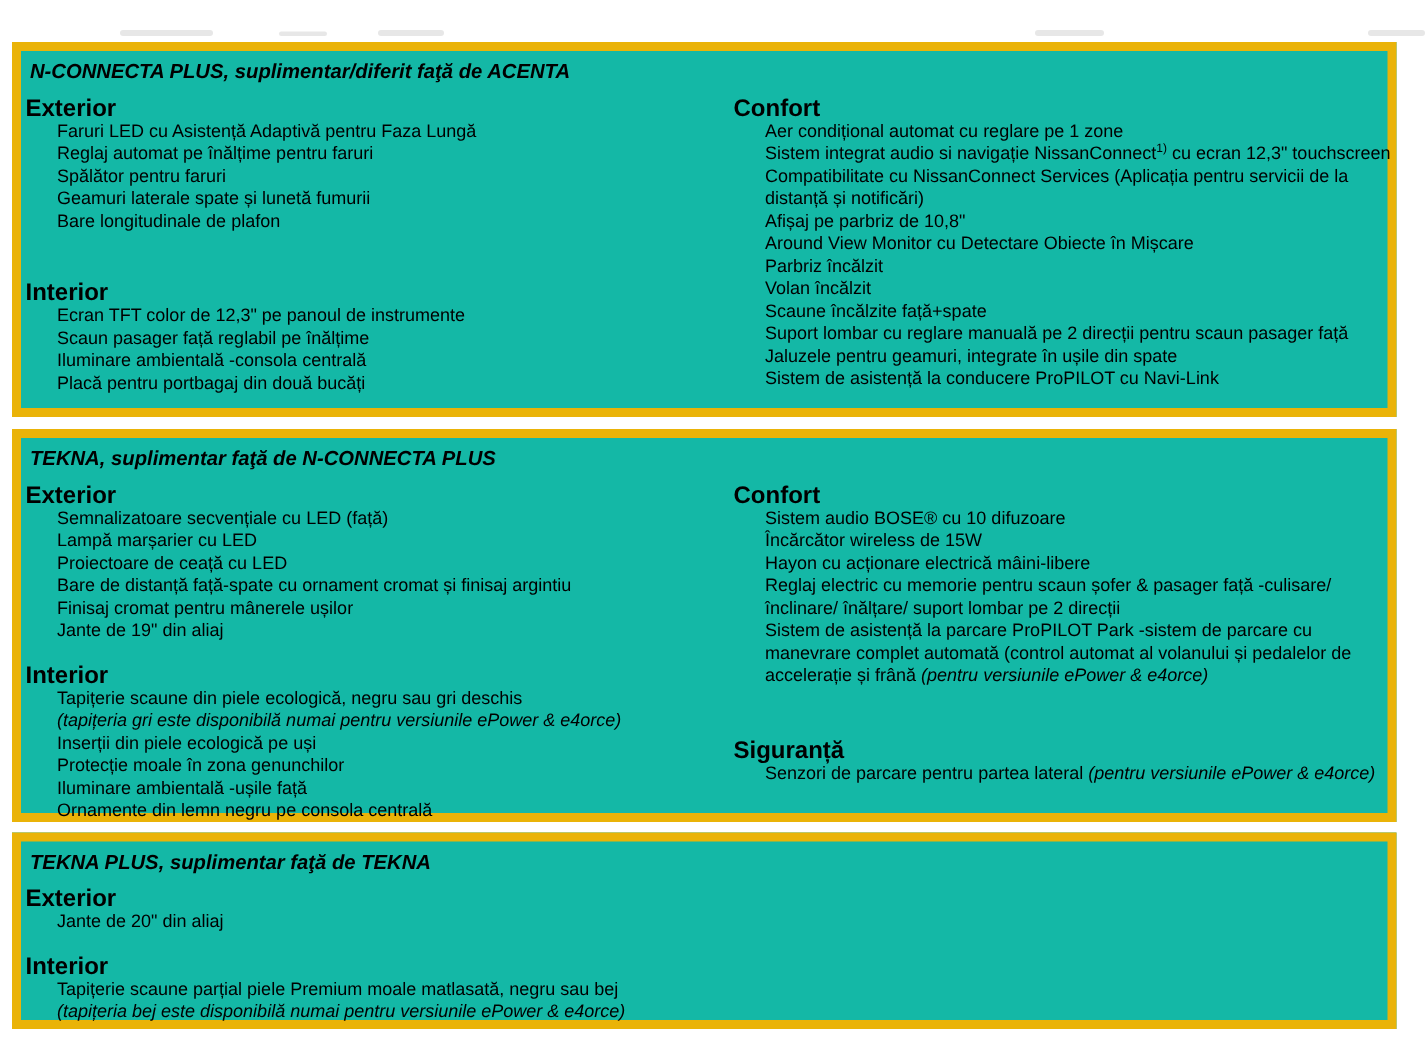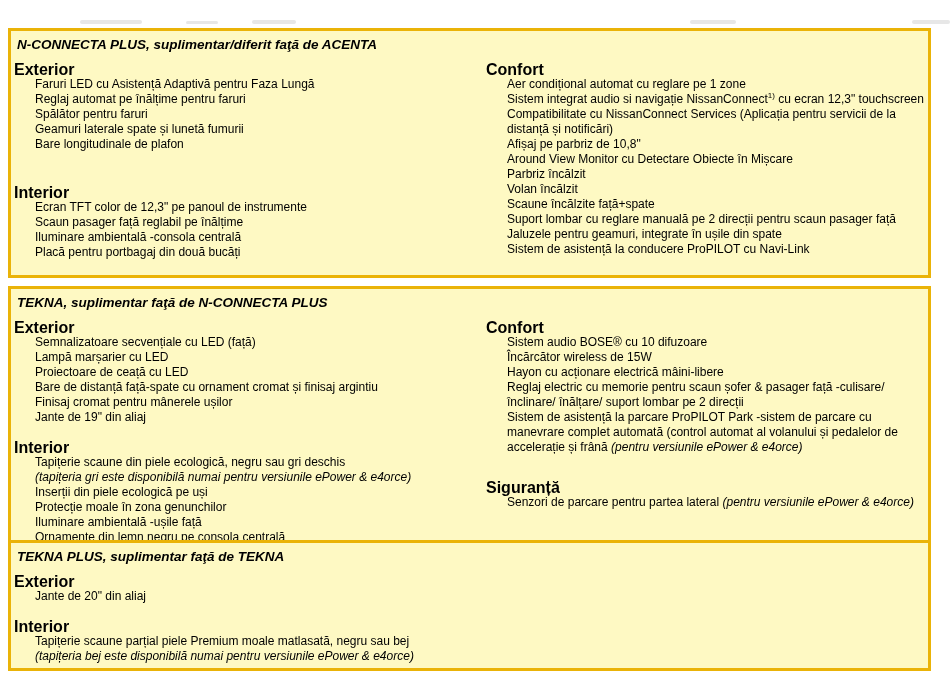--- a/index.html
+++ b/index.html
@@ -14,26 +14,26 @@
   }
   .artifact {
     position:absolute;
     background:#e7e7e7;
     border-radius:2px;
   }
   .box {
     position:absolute;
     left:8px;
     width:923px;
-    border:3px solid #eab308;
-    background:#fef9c3;
+    border:6px solid #eab308;
+    background:#14b8a6;
   }
   .box-0 { top:28px;  height:250px; }
   .box-1 { top:286px; height:262px; }
-  .box-2 { top:540px; height:131px; }
+  .box-2 { top:555px; height:131px; }
   .box-title {
     font-size:13.5px;
     font-weight:bold;
     font-style:italic;
     line-height:16px;
     padding:6px 0 0 6px;
     white-space:nowrap;
   }
   .cols {
     display:flex;
@@ -56,21 +56,21 @@
   }
   .item.nowrap { white-space:nowrap; }
   .it { font-style:italic; }
   sup {
     font-size:8px;
     line-height:0;
     vertical-align:super;
   }
   .col-left  .group + .group { margin-top:15px; }
   .box-0 .col-left .group + .group { margin-top:33px; }
-  .col-right .group + .group { margin-top:25px; }
+  .col-right .group + .group { margin-top:35px; }
 </style>
 </head>
 <body>
 
 <div class="artifact" style="left:80px;  top:20px; width:62px; height:4px;"></div>
 <div class="artifact" style="left:186px; top:21px; width:32px; height:3px;"></div>
 <div class="artifact" style="left:252px; top:20px; width:44px; height:4px;"></div>
 <div class="artifact" style="left:690px; top:20px; width:46px; height:4px;"></div>
 <div class="artifact" style="left:912px; top:20px; width:38px; height:4px;"></div>
 

